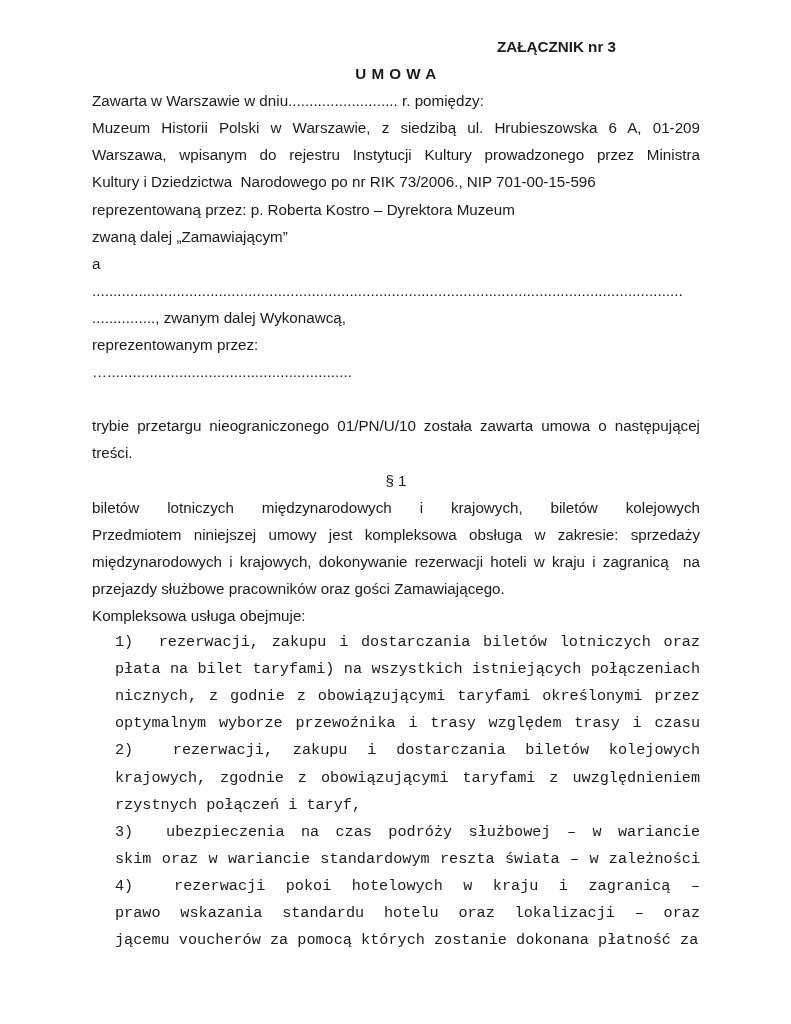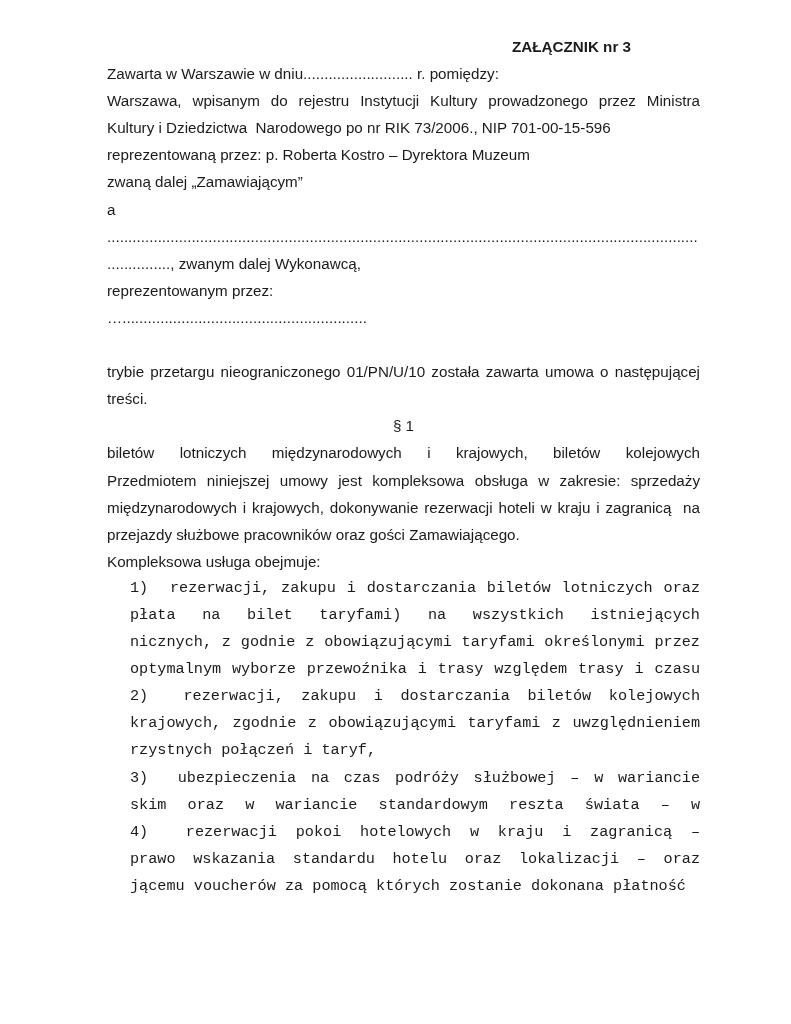--- a/index.html
+++ b/index.html
@@ -23,21 +23,20 @@
     padding: 33px 91px 0 92px;
     background: #ffffff;
   }
   .ln {
     line-height: 27.1px;
     min-height: 27.1px;
     max-height: 27.1px;
     overflow: hidden;
     text-align: left;
     white-space: normal;
-    margin-left: 15px;
   }
   
   .j {
     text-align: justify;
     text-align-last: justify;
   }
   .ctr { text-align: center; }
   .att {
     font-weight: bold;
     padding-left: 405px;
@@ -49,22 +48,24 @@
   }
   
   .li { padding-left: 23px; font-family: Liberation Mono, monospace; }
 </style>
 </head>
 <body>
 
 <div class="page">
 
   <div class="ln att">ZAŁĄCZNIK nr 3</div>
+  <div class="ln ttl">U M O W A</div>
 
   <div class="ln">Zawarta w Warszawie w dniu.......................... r. pomiędzy:</div>
+  <div class="ln j">Muzeum Historii Polski w Warszawie, z siedzibą ul. Hrubieszowska 6 A, 01-209</div>
   <div class="ln j">Warszawa, wpisanym do rejestru Instytucji Kultury prowadzonego przez Ministra</div>
   <div class="ln">Kultury i Dziedzictwa&nbsp; Narodowego po nr RIK 73/2006., NIP 701-00-15-596</div>
   <div class="ln">reprezentowaną przez: p. Roberta Kostro – Dyrektora Muzeum</div>
   <div class="ln">zwaną dalej „Zamawiającym”</div>
   <div class="ln">a</div>
   <div class="ln">............................................................................................................................................</div>
   <div class="ln">..............., zwanym dalej Wykonawcą,</div>
   <div class="ln">reprezentowanym przez:</div>
   <div class="ln">…..........................................................</div>
   <div class="ln"></div>

